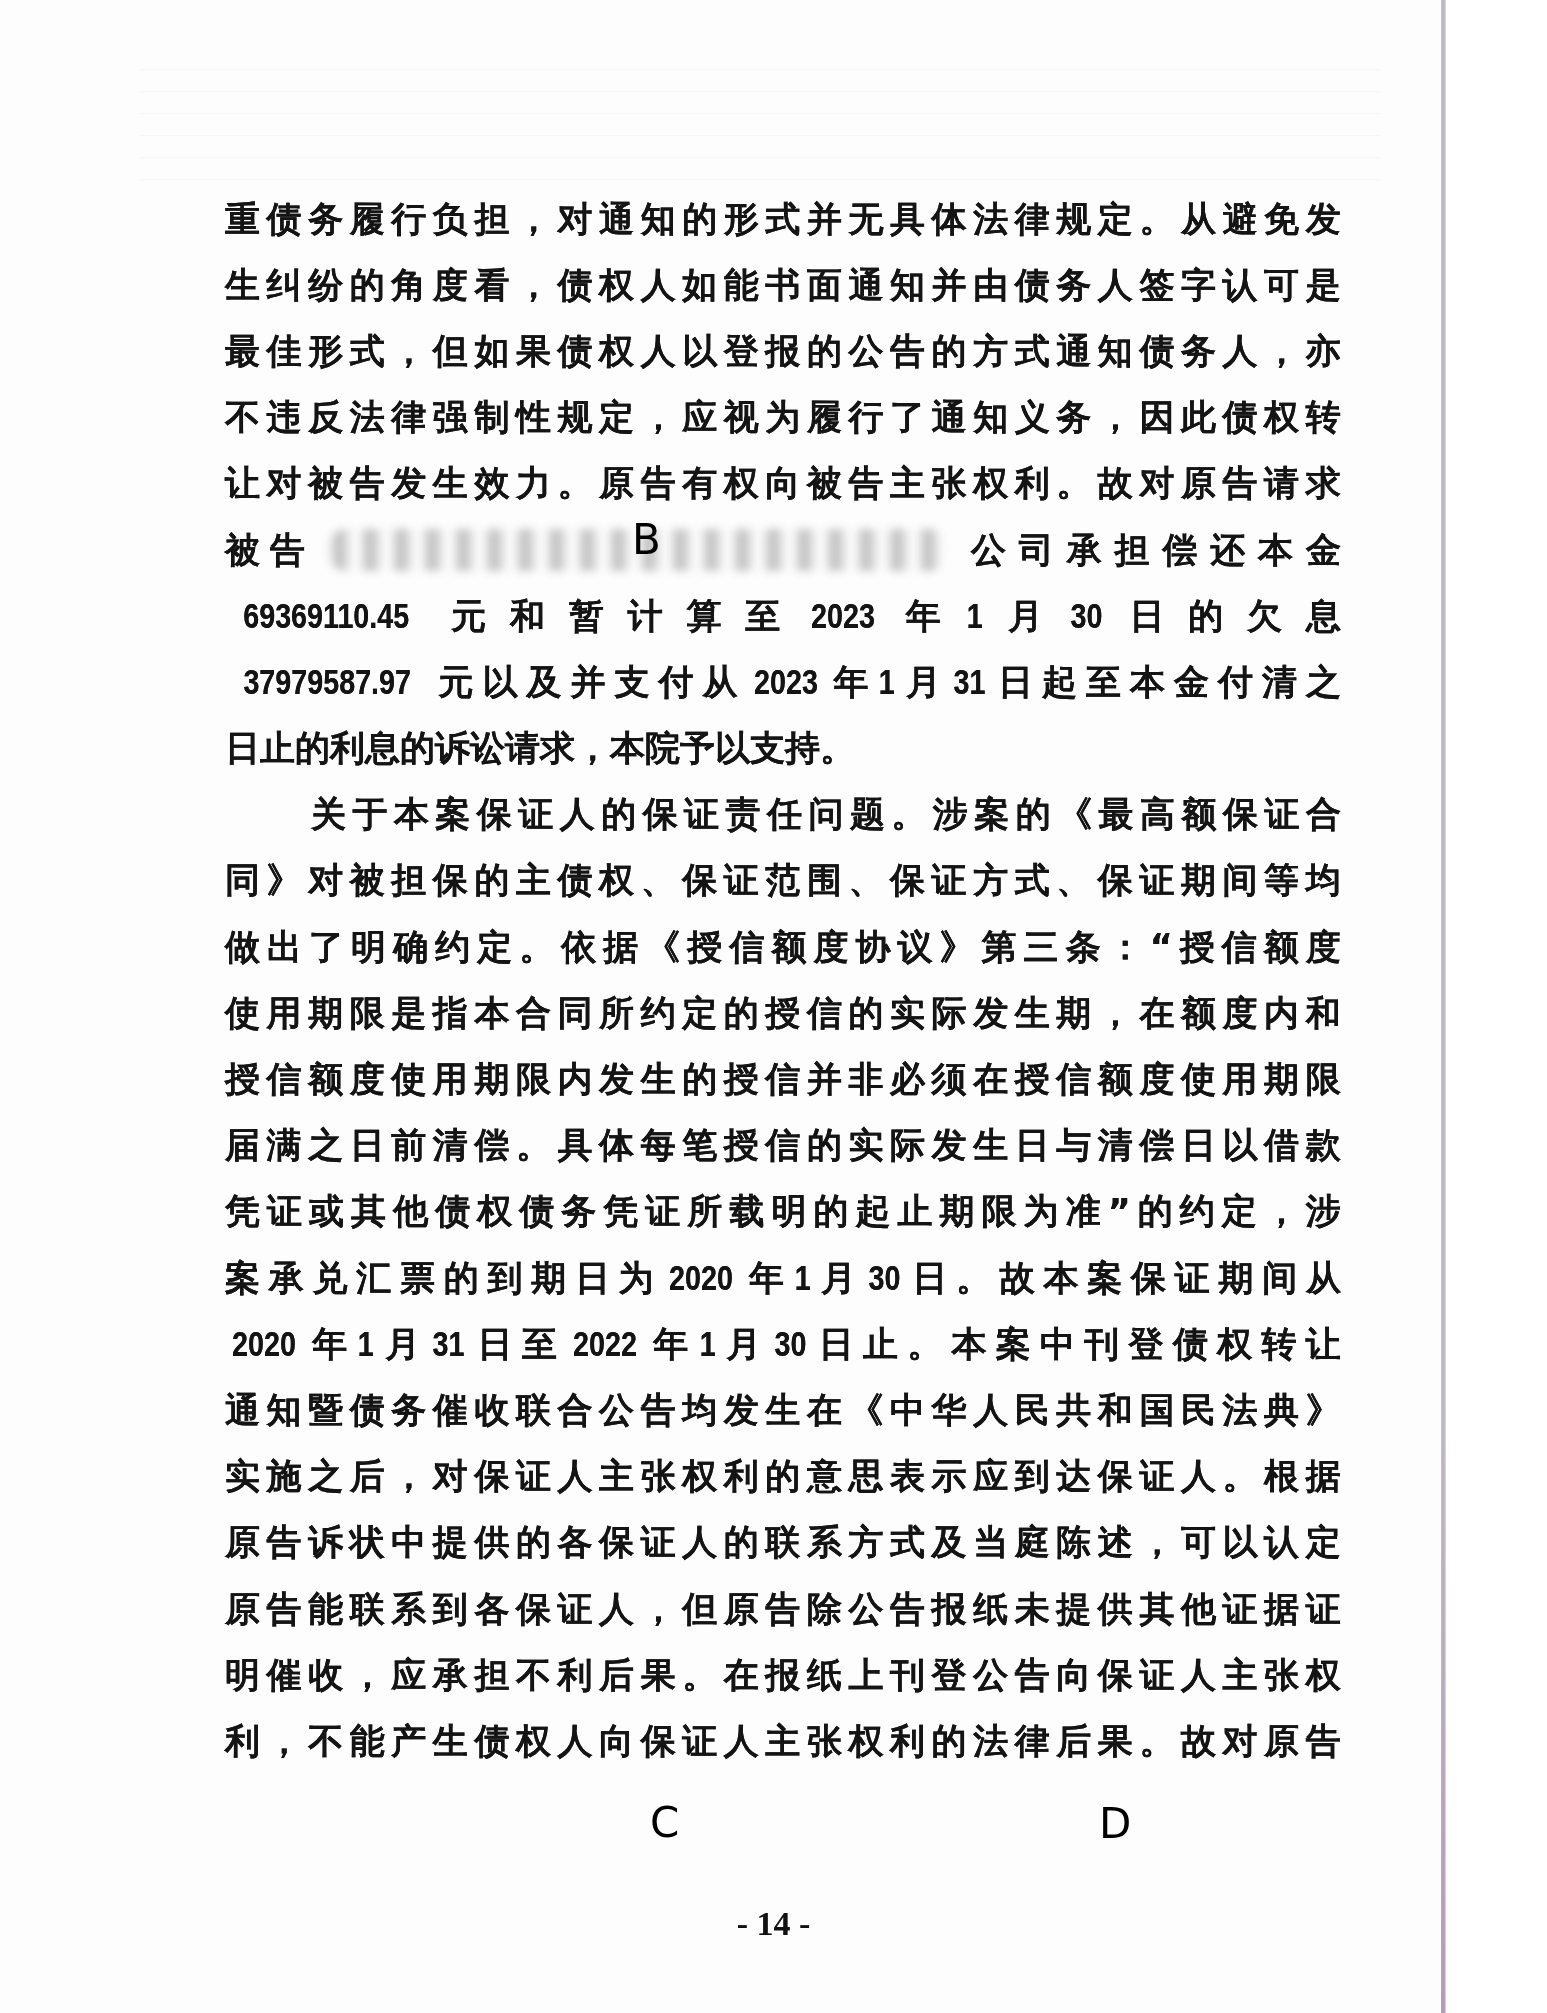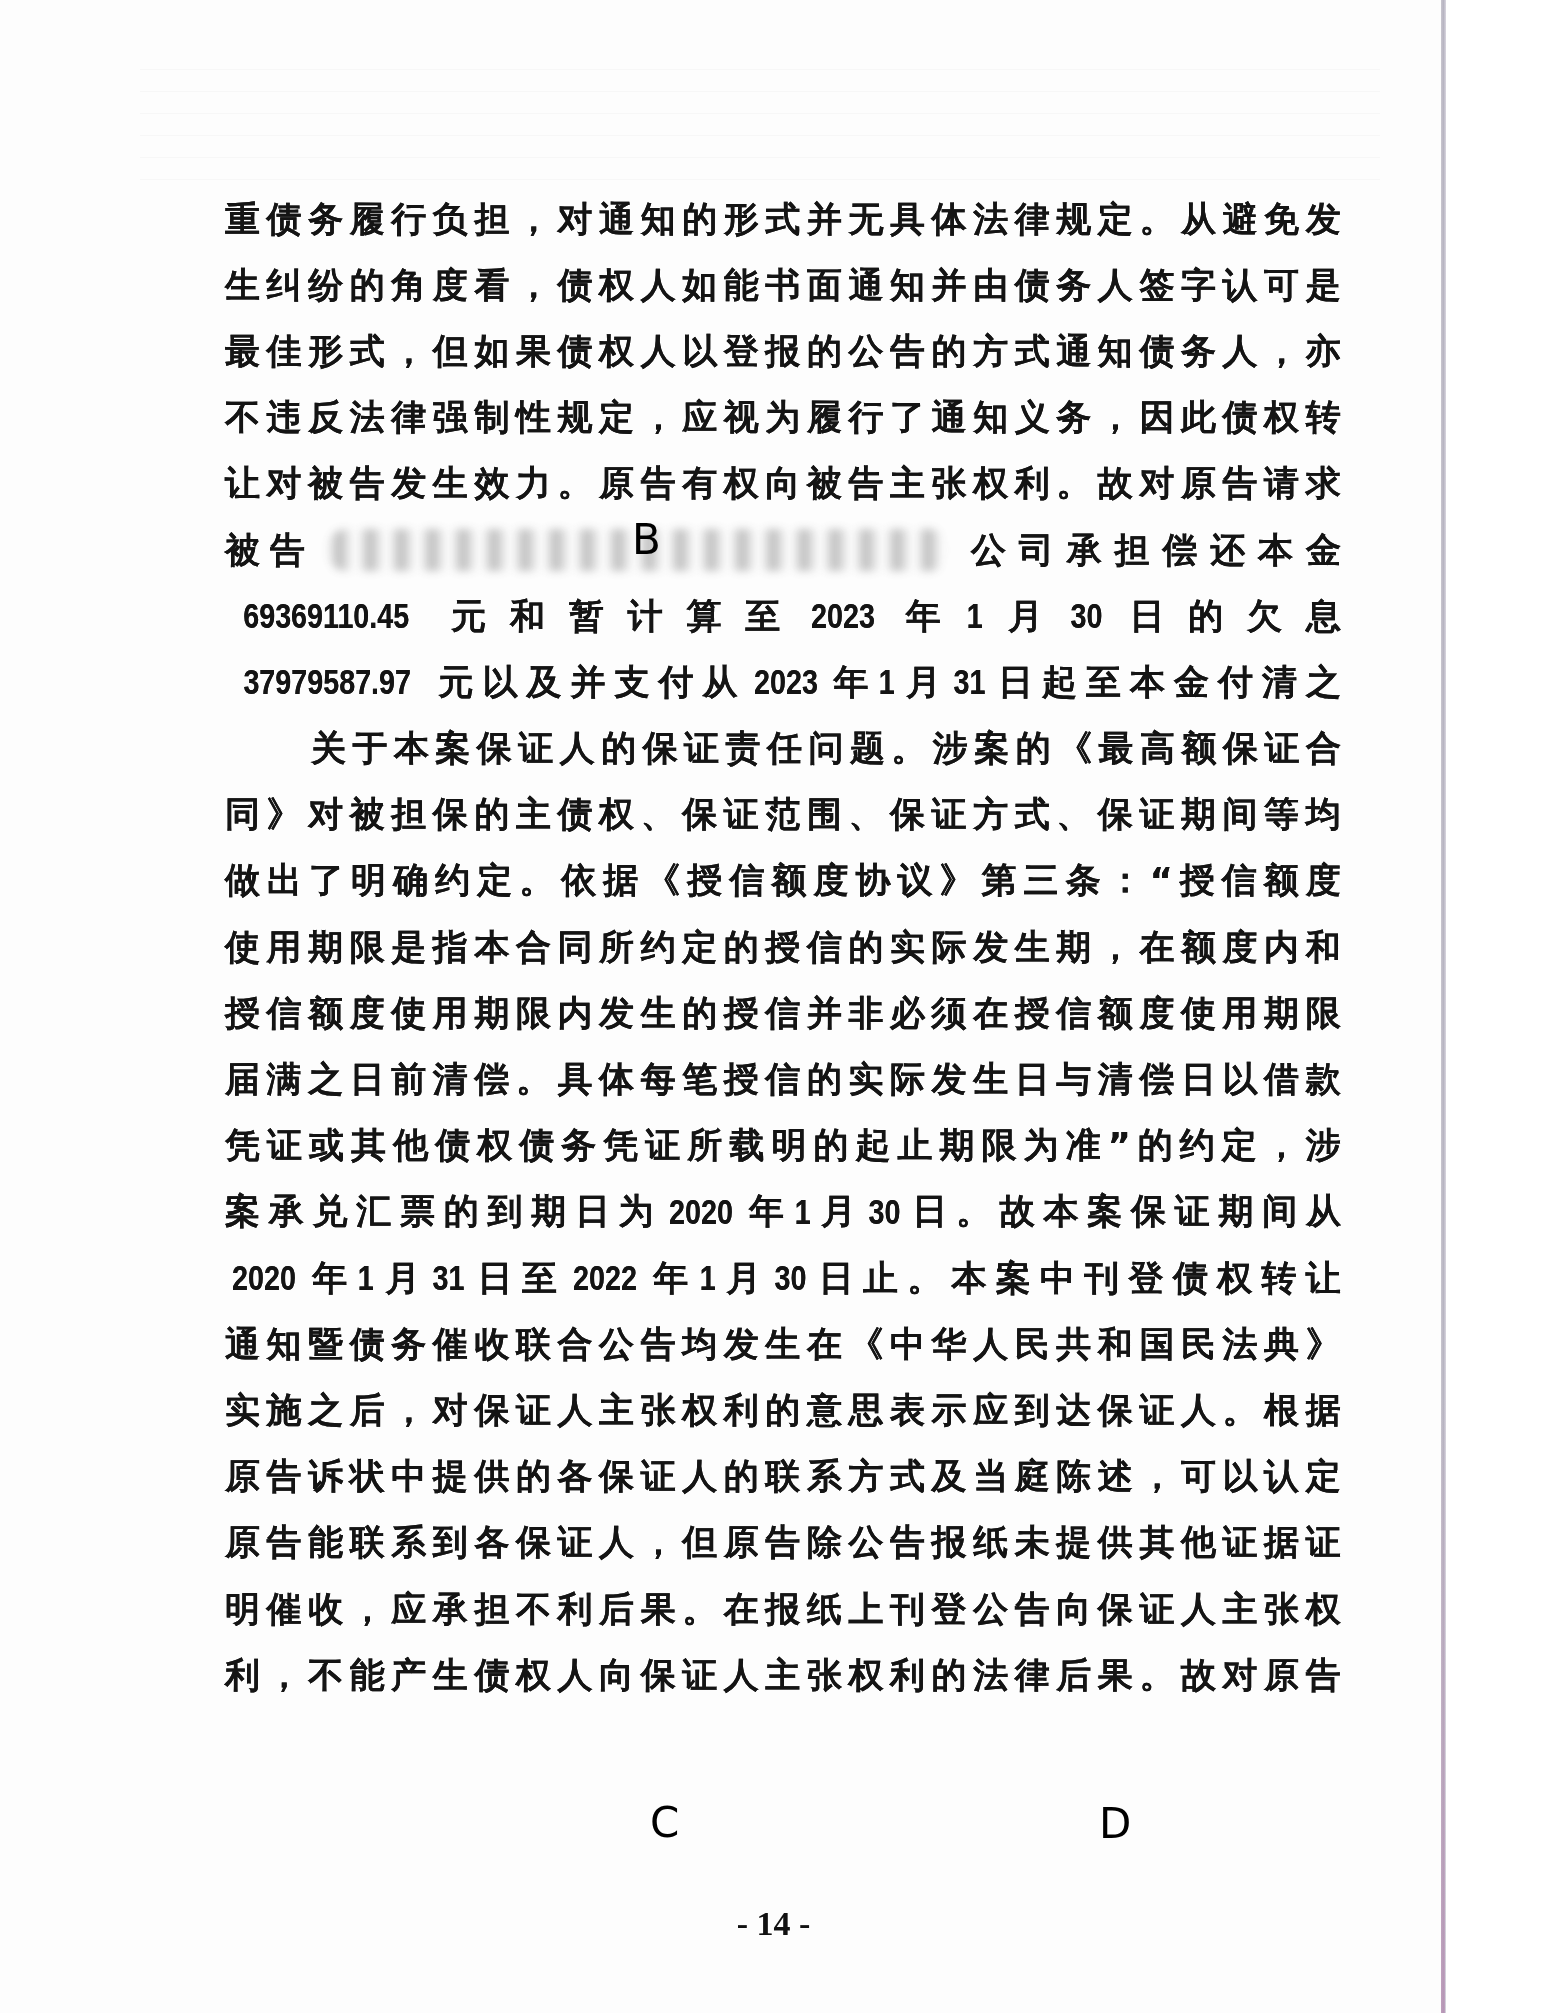--- a/index.html
+++ b/index.html
@@ -303,20 +303,23 @@
         <span class="ch">月</span>
         <span class="num">31</span>
         <span class="ch">日</span>
         <span class="ch">起</span>
         <span class="ch">至</span>
         <span class="ch">本</span>
         <span class="ch">金</span>
         <span class="ch">付</span>
         <span class="ch">清</span>
         <span class="ch">之</span>
+      </div>
+    <div class="line last-line">
+        <span class="txt">日止的利息的诉讼请求，本院予以支持。</span>
       </div>
 
     <div class="line indent">
         <span class="ch">关</span>
         <span class="ch">于</span>
         <span class="ch">本</span>
         <span class="ch">案</span>
         <span class="ch">保</span>
         <span class="ch">证</span>
         <span class="ch">人</span>

